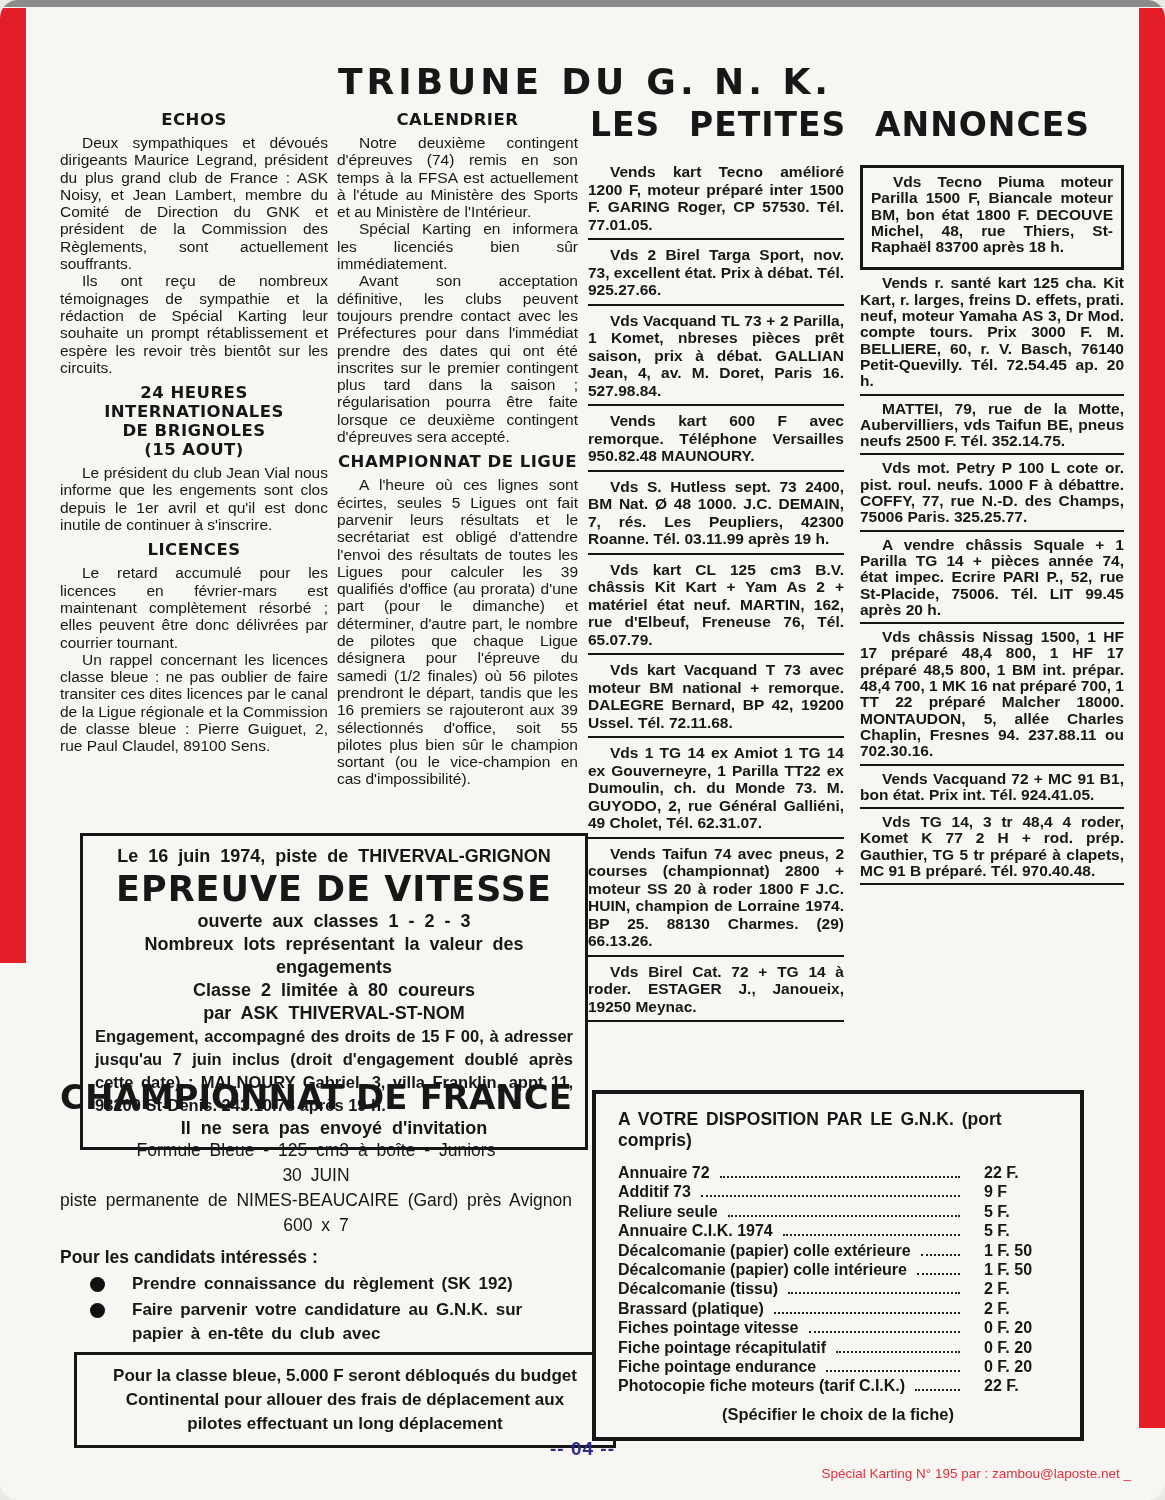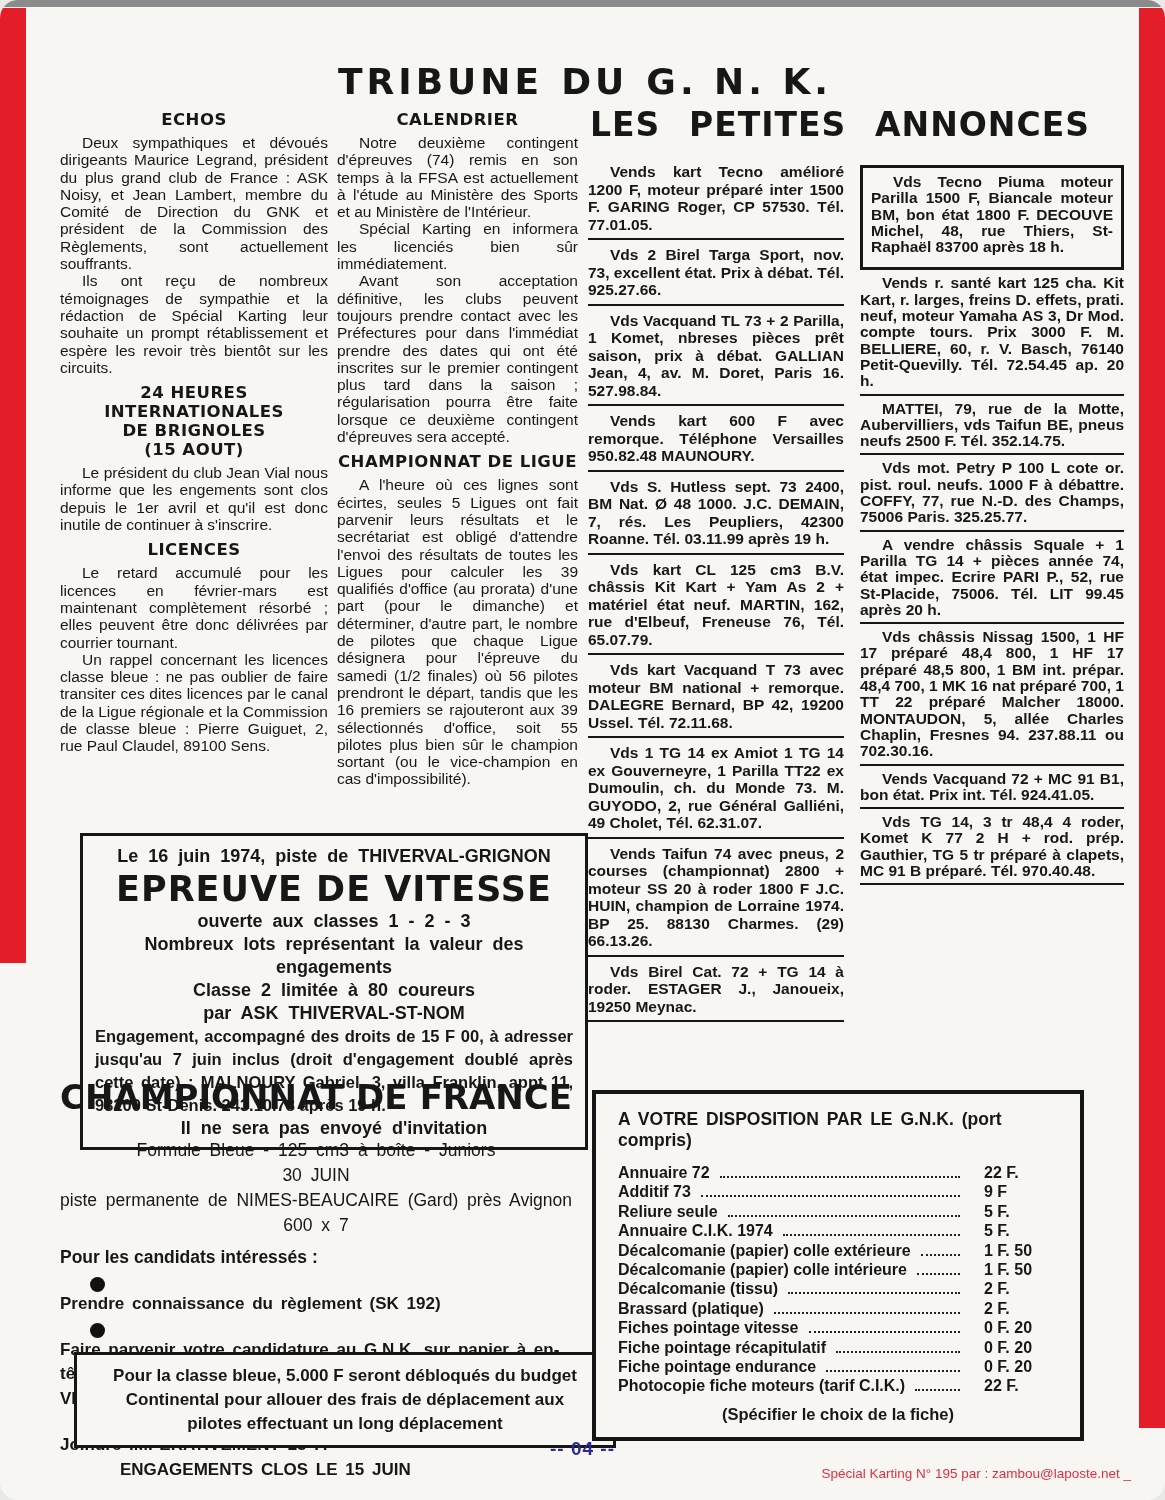--- a/index.html
+++ b/index.html
@@ -36,21 +36,21 @@
            padding:9px 12px 7px;text-align:center;background:#f7f6f2;}
   .vitesse .vline{font-weight:bold;font-size:18px;line-height:23px;word-spacing:5px;text-align:center;}
   .vitesse .vtitle{font-family:"DejaVu Sans",sans-serif;font-weight:bold;font-size:35px;line-height:42px;letter-spacing:1px;}
   .vitesse .vpara{font-weight:bold;font-size:16.5px;line-height:23px;text-align:justify;margin:0;}
 
   .champ{position:absolute;left:60px;top:1080px;width:512px;}
   .champ-title{display:flex;justify-content:space-between;font-family:"DejaVu Sans",sans-serif;
                font-weight:bold;font-size:34px;line-height:1;margin-bottom:24px;}
   .champ .c-line{text-align:center;font-weight:normal;font-size:17.5px;line-height:25px;word-spacing:4px;}
   .champ .intro{font-weight:bold;font-size:17.5px;margin:9px 0 4px;}
-  .bullet-row{display:flex;margin:2px 0;flex-direction:column;}
+  .bullet-row{display:flex;margin:2px 0;}
   .dot{width:15px;height:15px;border-radius:50%;background:#111;margin:5px 27px 0 30px;flex:none;}
   .bullet-text{font-weight:bold;font-size:17px;line-height:24px;word-spacing:3px;}
   .bullet-sub{margin-top:1px;}
   .bullet-sub.ind{margin-left:60px;}
 
   .bleue{position:absolute;left:74px;top:1352px;width:484px;border:3px solid #161616;
          padding:9px 26px;text-align:center;font-weight:bold;font-size:17px;line-height:24px;background:#f7f6f2;}
 
   .prices{position:absolute;left:592px;top:1090px;width:492px;border:4px solid #161616;
           padding:15px 22px 13px;background:#f7f6f2;box-sizing:border-box;}

